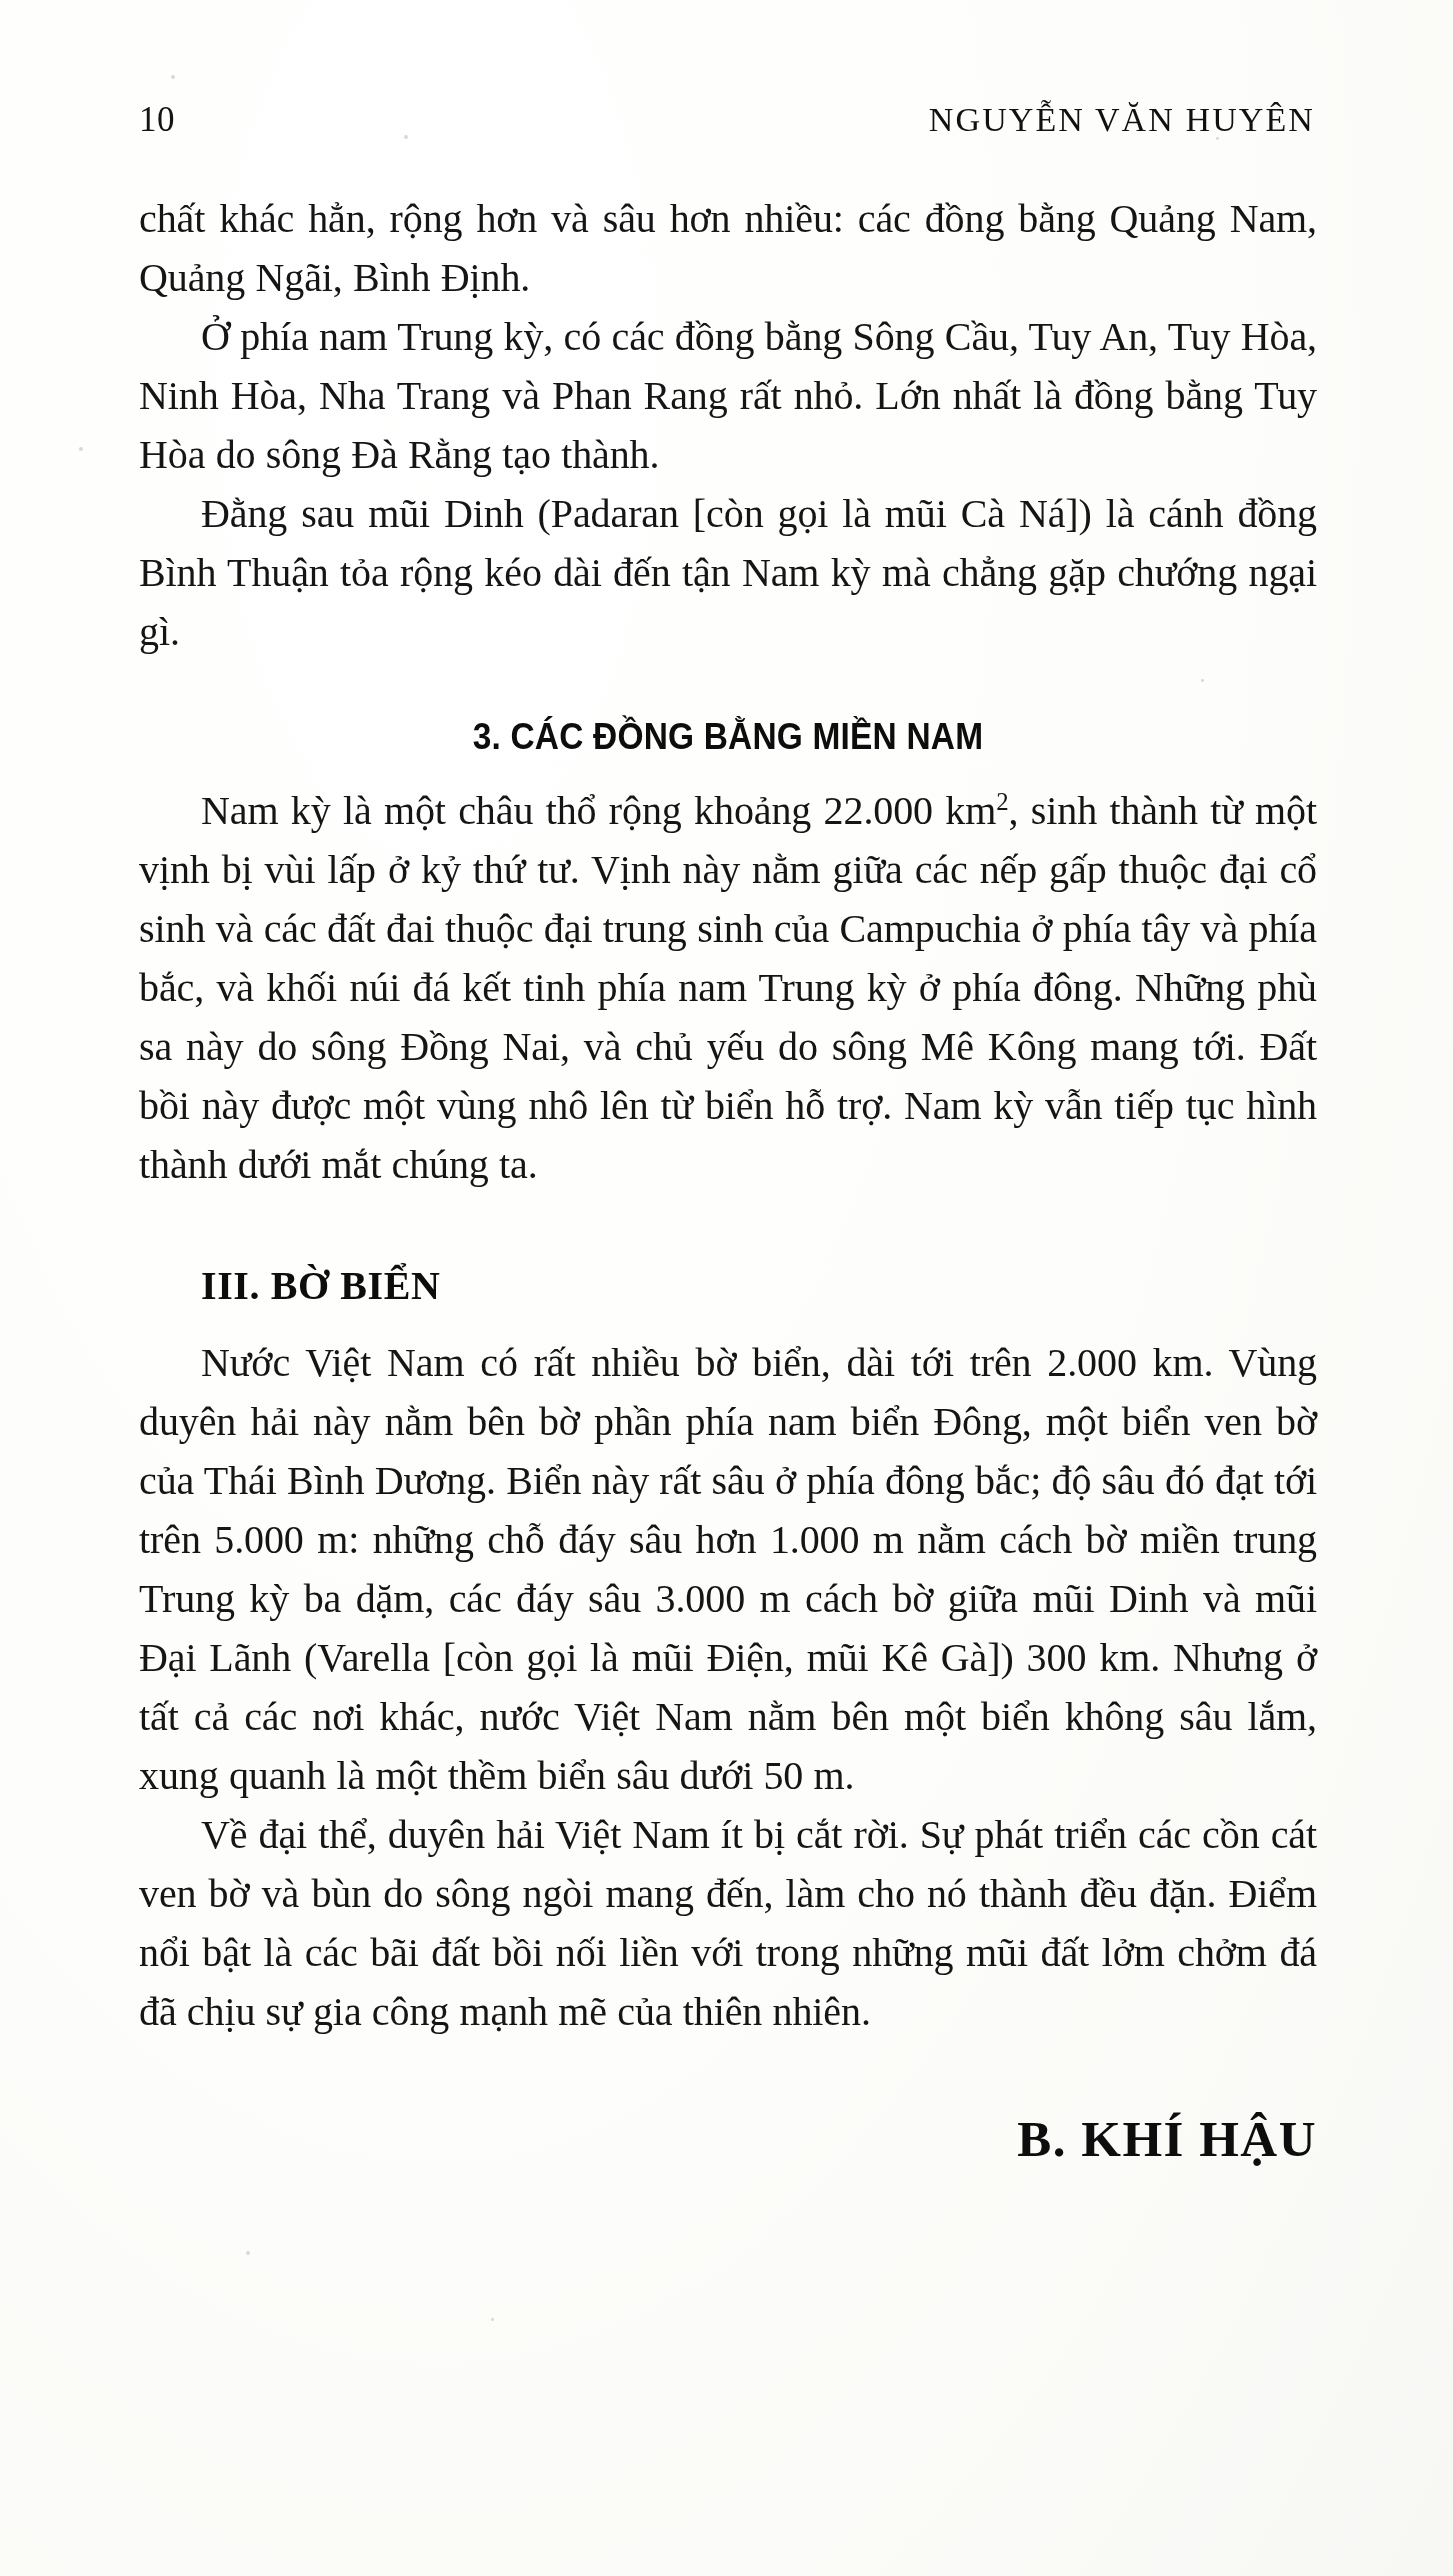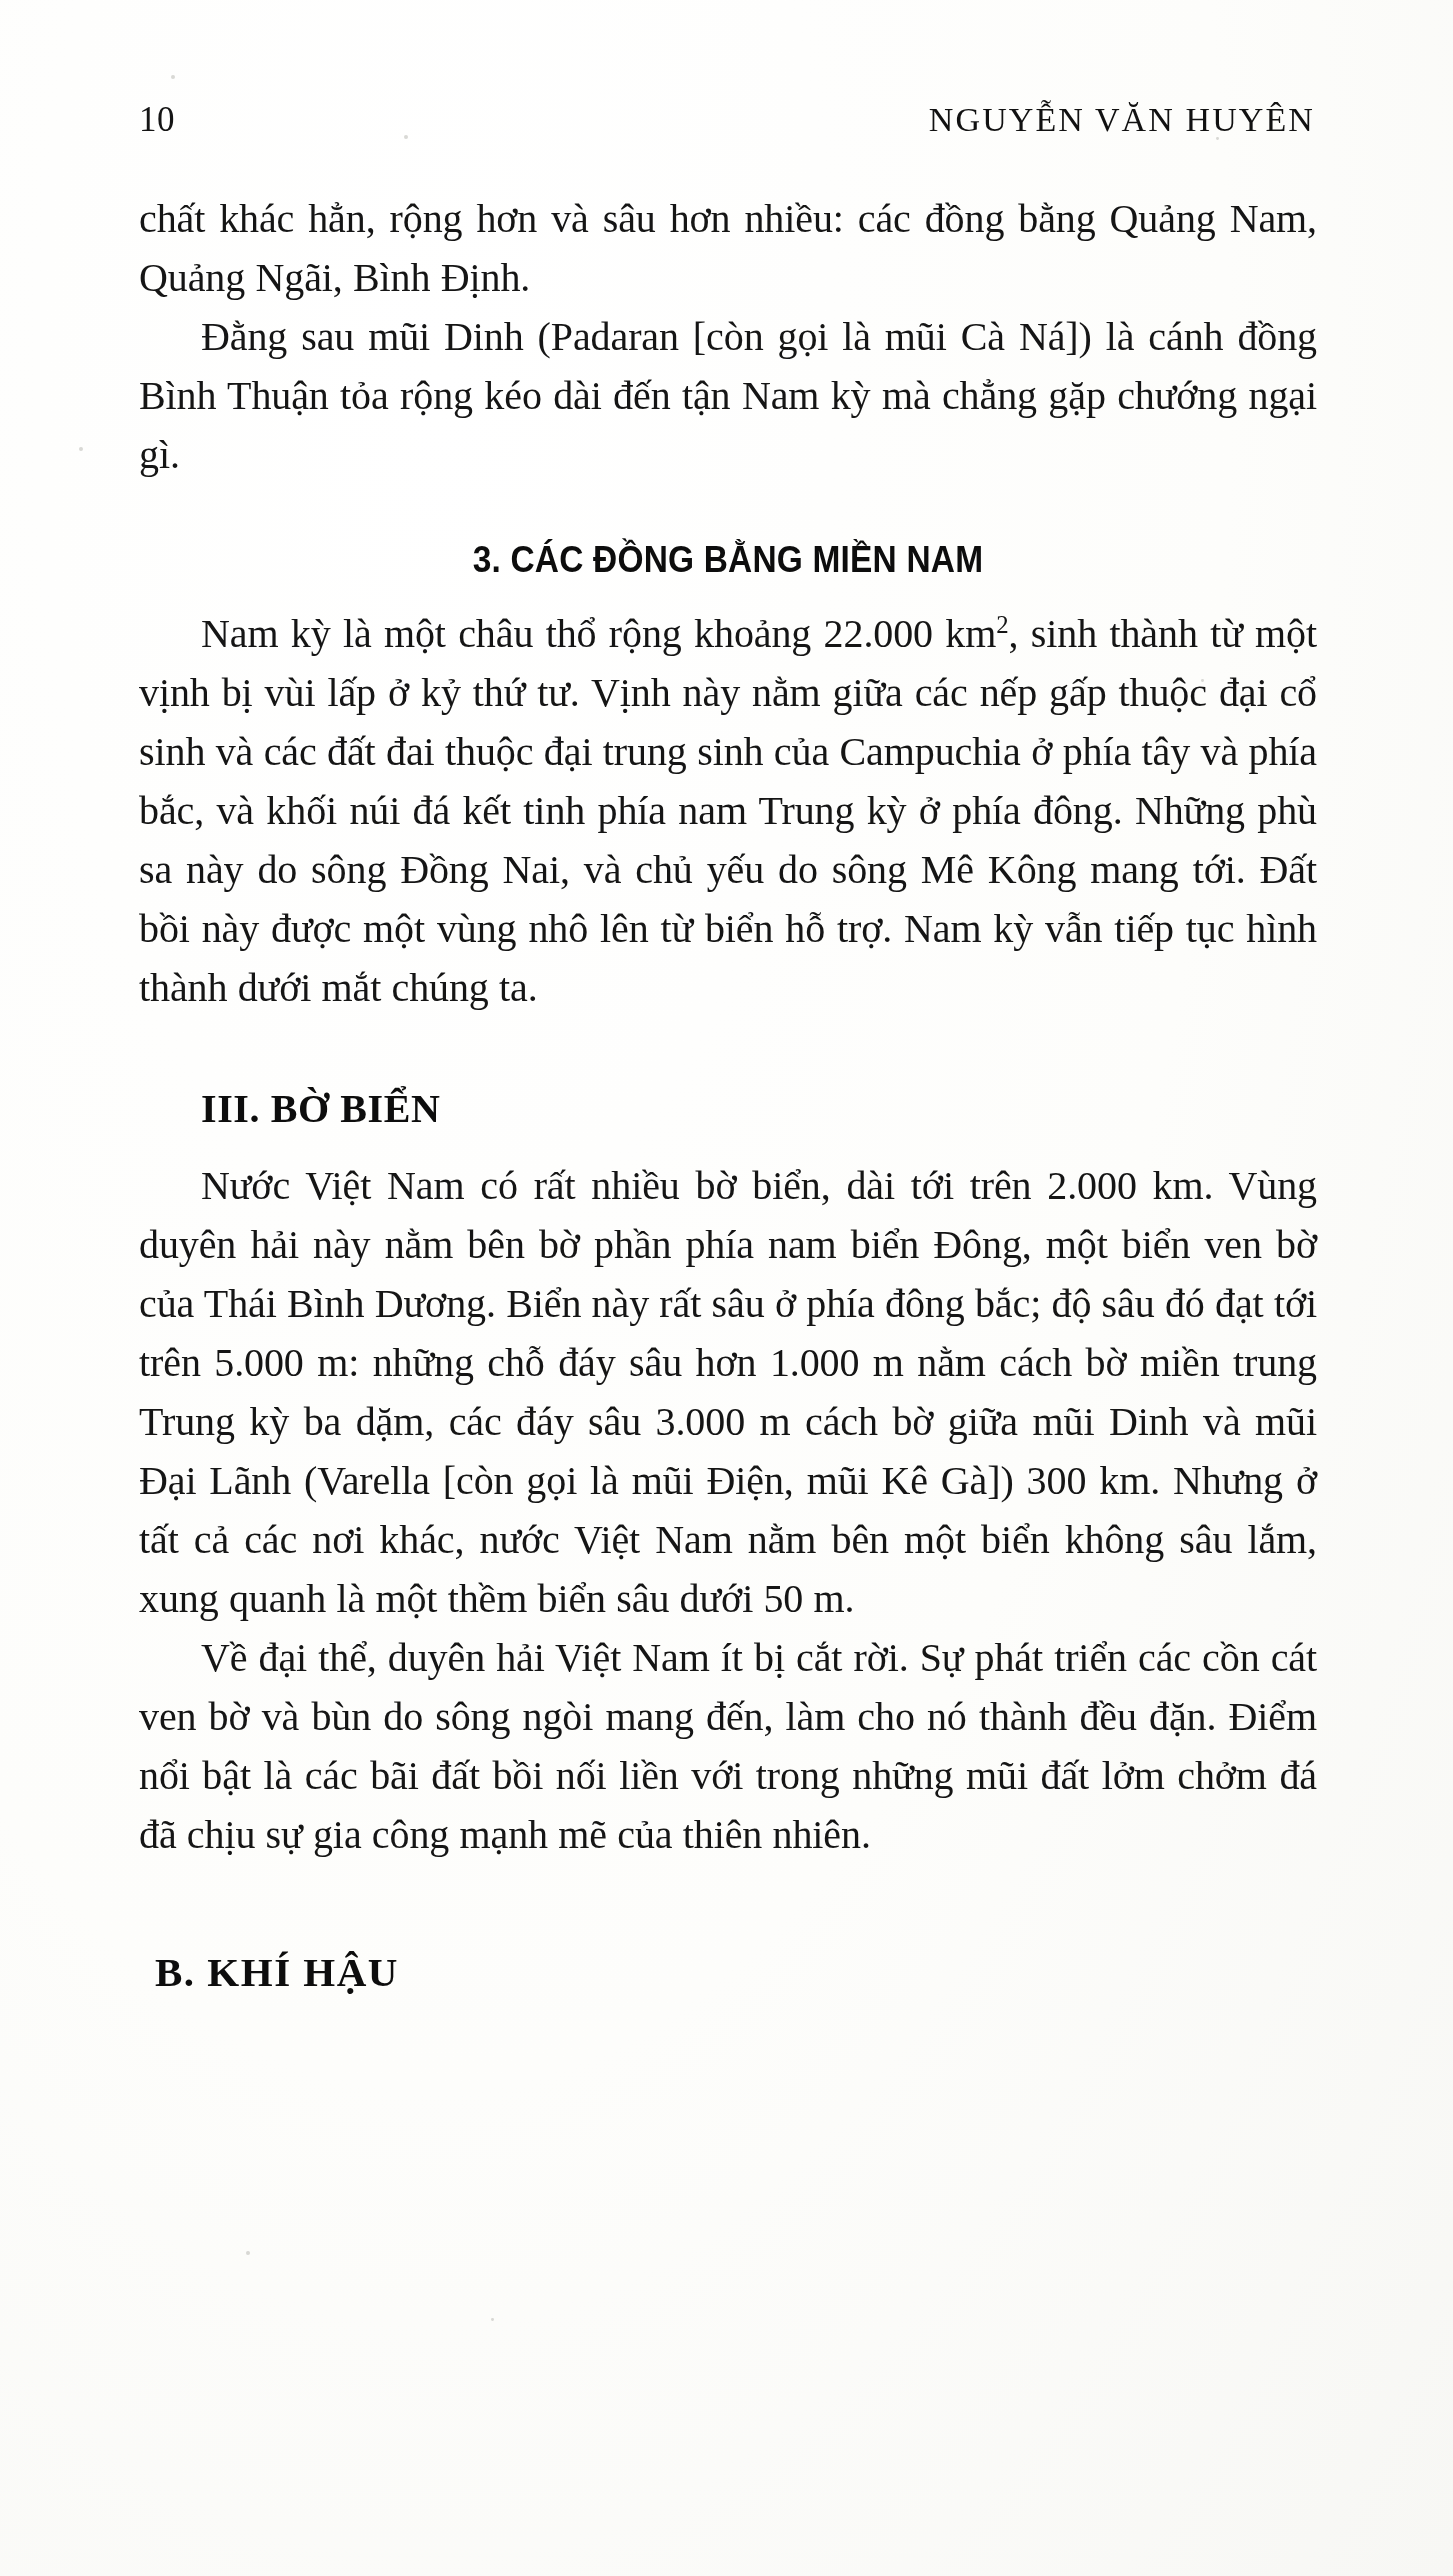--- a/index.html
+++ b/index.html
@@ -100,26 +100,26 @@
     font-family: "Liberation Serif", "DejaVu Serif", serif;
     font-weight: bold;
     font-size: 40px;
     line-height: 1.1;
     text-align: left;
     padding-left: 62px;
     letter-spacing: 0.6px;
     color: #0d0d0d;
   }
   .h-serif-center {
-    margin: 16px;
+    margin: 0;
     font-family: "Liberation Serif", "DejaVu Serif", serif;
     font-weight: bold;
-    font-size: 41px;
+    font-size: 51px;
     line-height: 1.1;
-    text-align: left;
+    text-align: right;
     letter-spacing: 1.5px;
     color: #0d0d0d;
   }
 
   
   .sp-sm { height: 24.5px; }
   .sp-md { height: 41px; }
   .sp-lg { height: 56px; }
   .sp-xl { height: 70px; }
 
@@ -146,20 +146,21 @@
 
   <div class="runhead">
     <span class="folio">10</span>
     <span class="runhead-title">NGUYỄN VĂN HUYÊN</span>
   </div>
 
   <div class="column">
 
     <p class="body">chất khác hẳn, rộng hơn và sâu hơn nhiều: các đồng bằng Quảng Nam, Quảng Ngãi, Bình Định.</p>
 
+    <p class="body indent">Ở phía nam Trung kỳ, có các đồng bằng Sông Cầu, Tuy An, Tuy Hòa, Ninh Hòa, Nha Trang và Phan Rang rất nhỏ. Lớn nhất là đồng bằng Tuy Hòa do sông Đà Rằng tạo thành.</p>
 
     <p class="body indent">Đằng sau mũi Dinh (Padaran [còn gọi là mũi Cà Ná]) là cánh đồng Bình Thuận tỏa rộng kéo dài đến tận Nam kỳ mà chẳng gặp chướng ngại gì.</p>
 
     <div class="sp-lg"></div>
 
     <h2 class="h-sans">3. CÁC ĐỒNG BẰNG MIỀN NAM</h2>
 
     <div class="sp-sm"></div>
 
     <p class="body indent"><span>Nam kỳ là một châu thổ rộng khoảng 22.000 km</span><sup class="sq">2</sup><span>, sinh thành từ một vịnh bị vùi lấp ở kỷ thứ tư. Vịnh này nằm giữa các nếp gấp thuộc đại cổ sinh và các đất đai thuộc đại trung sinh của Campuchia ở phía tây và phía bắc, và khối núi đá kết tinh phía nam Trung kỳ ở phía đông. Những phù sa này do sông Đồng Nai, và chủ yếu do sông Mê Kông mang tới. Đất bồi này được một vùng nhô lên từ biển hỗ trợ. Nam kỳ vẫn tiếp tục hình thành dưới mắt chúng ta.</span></p>

